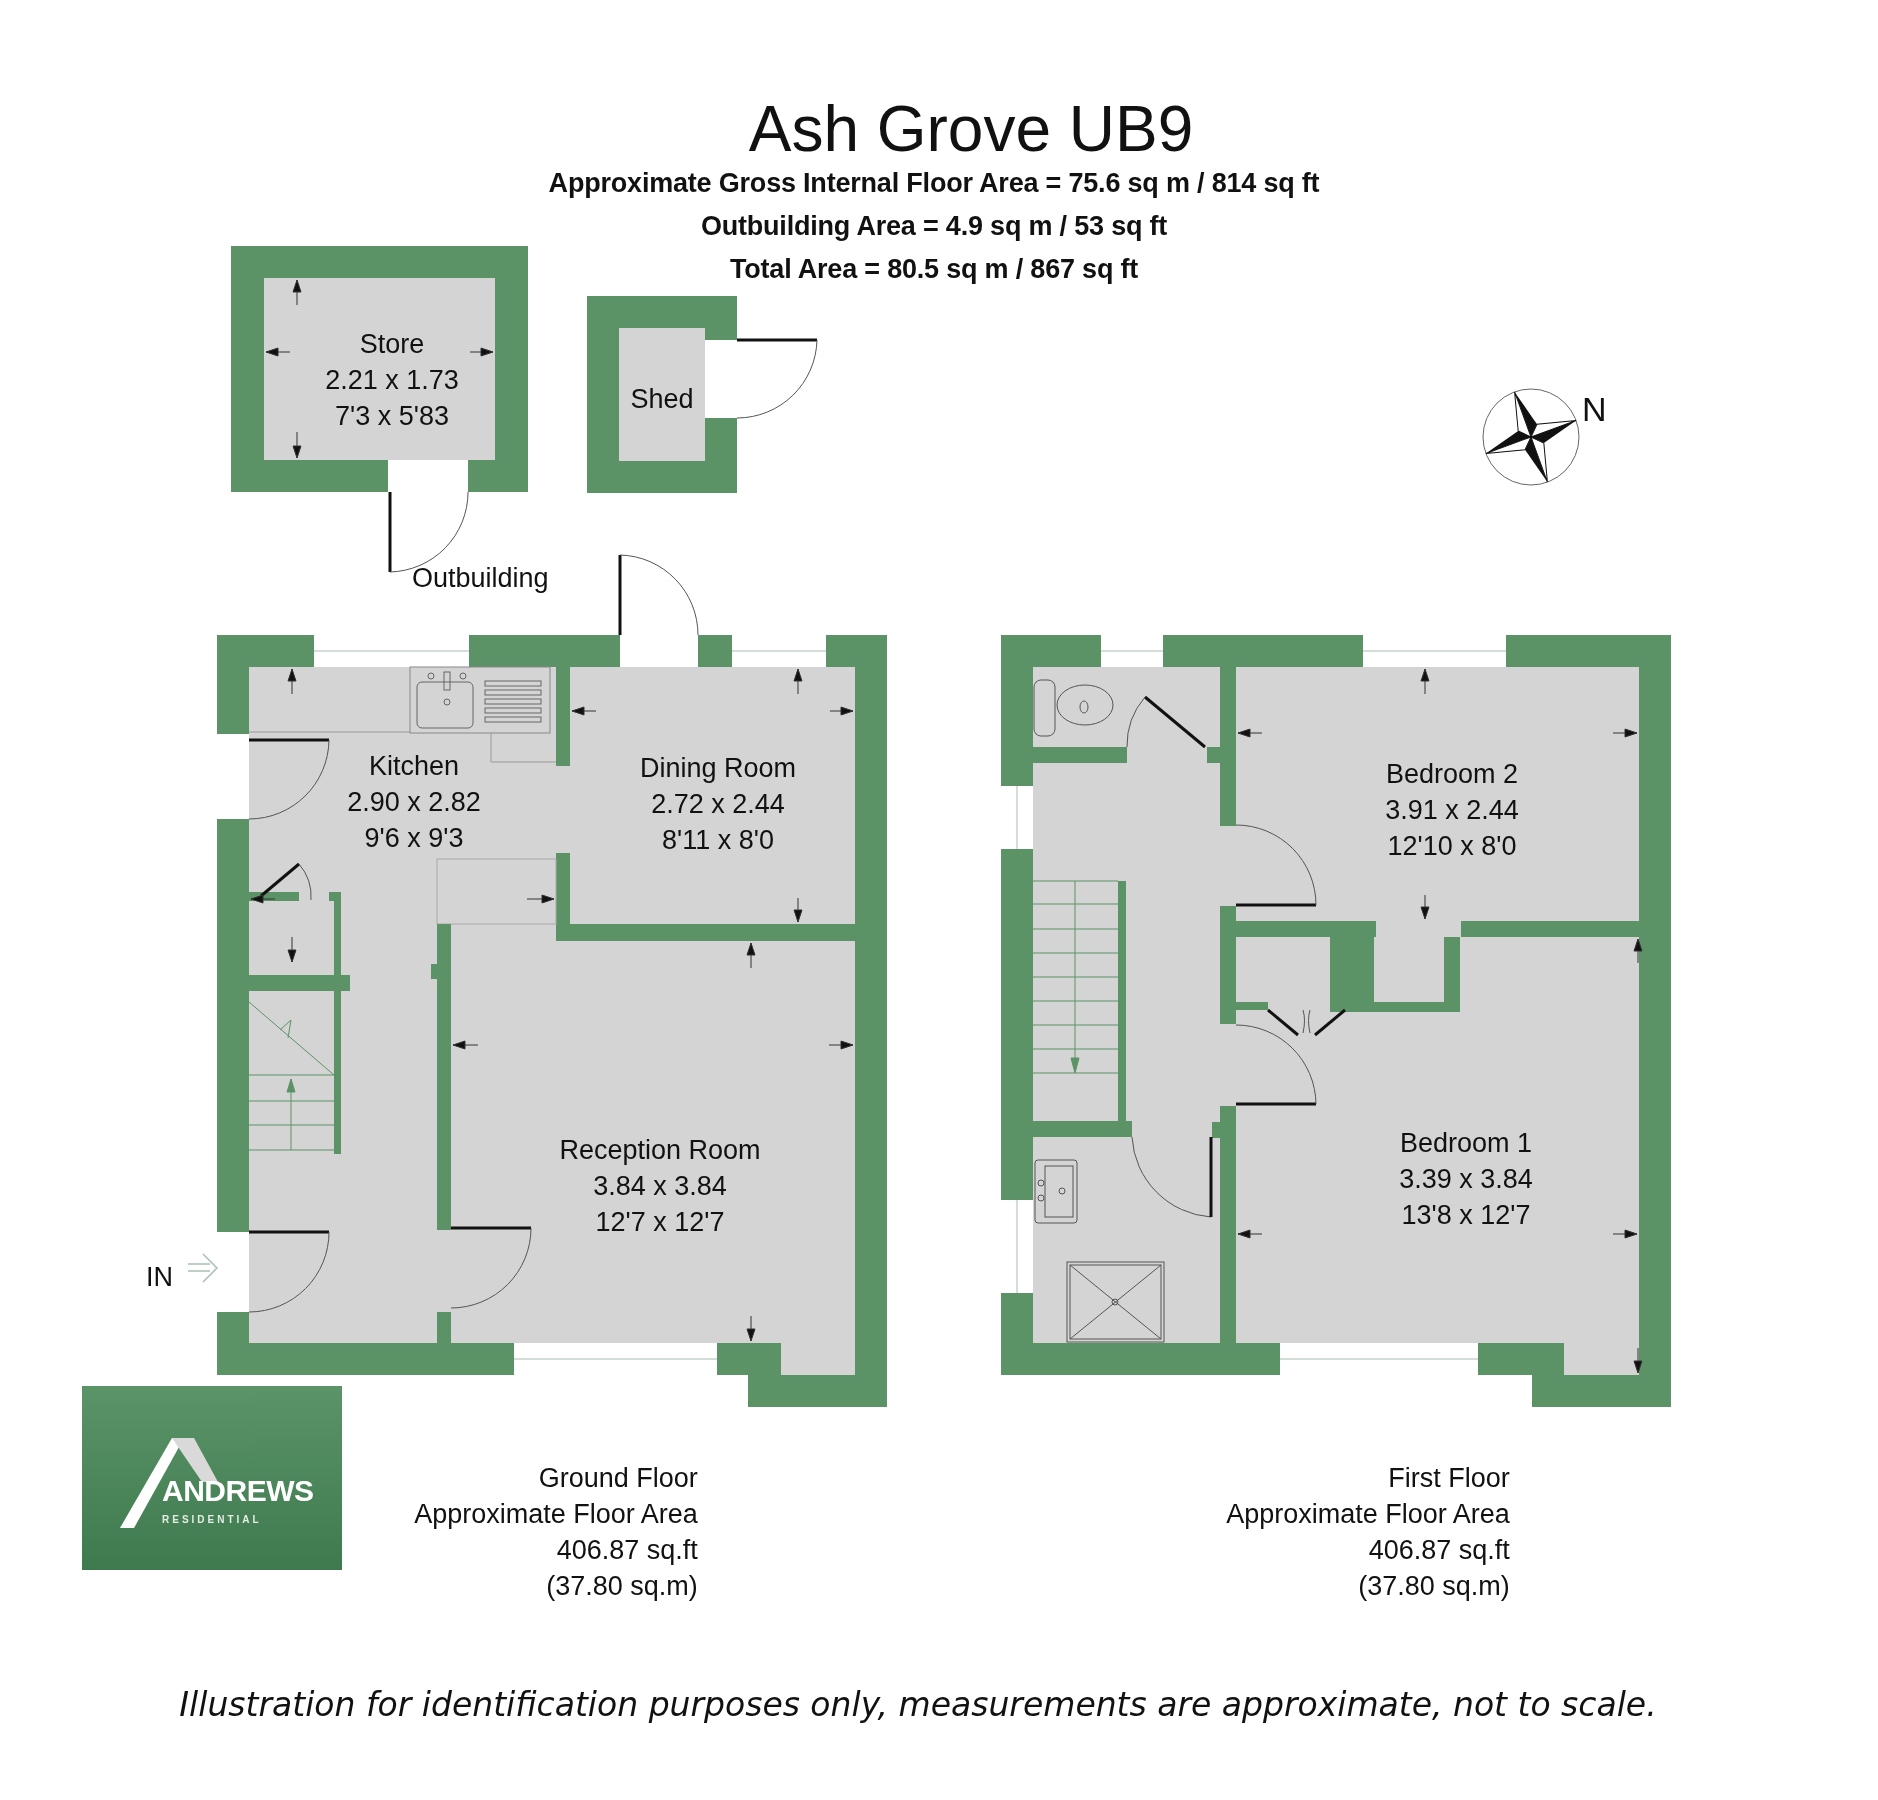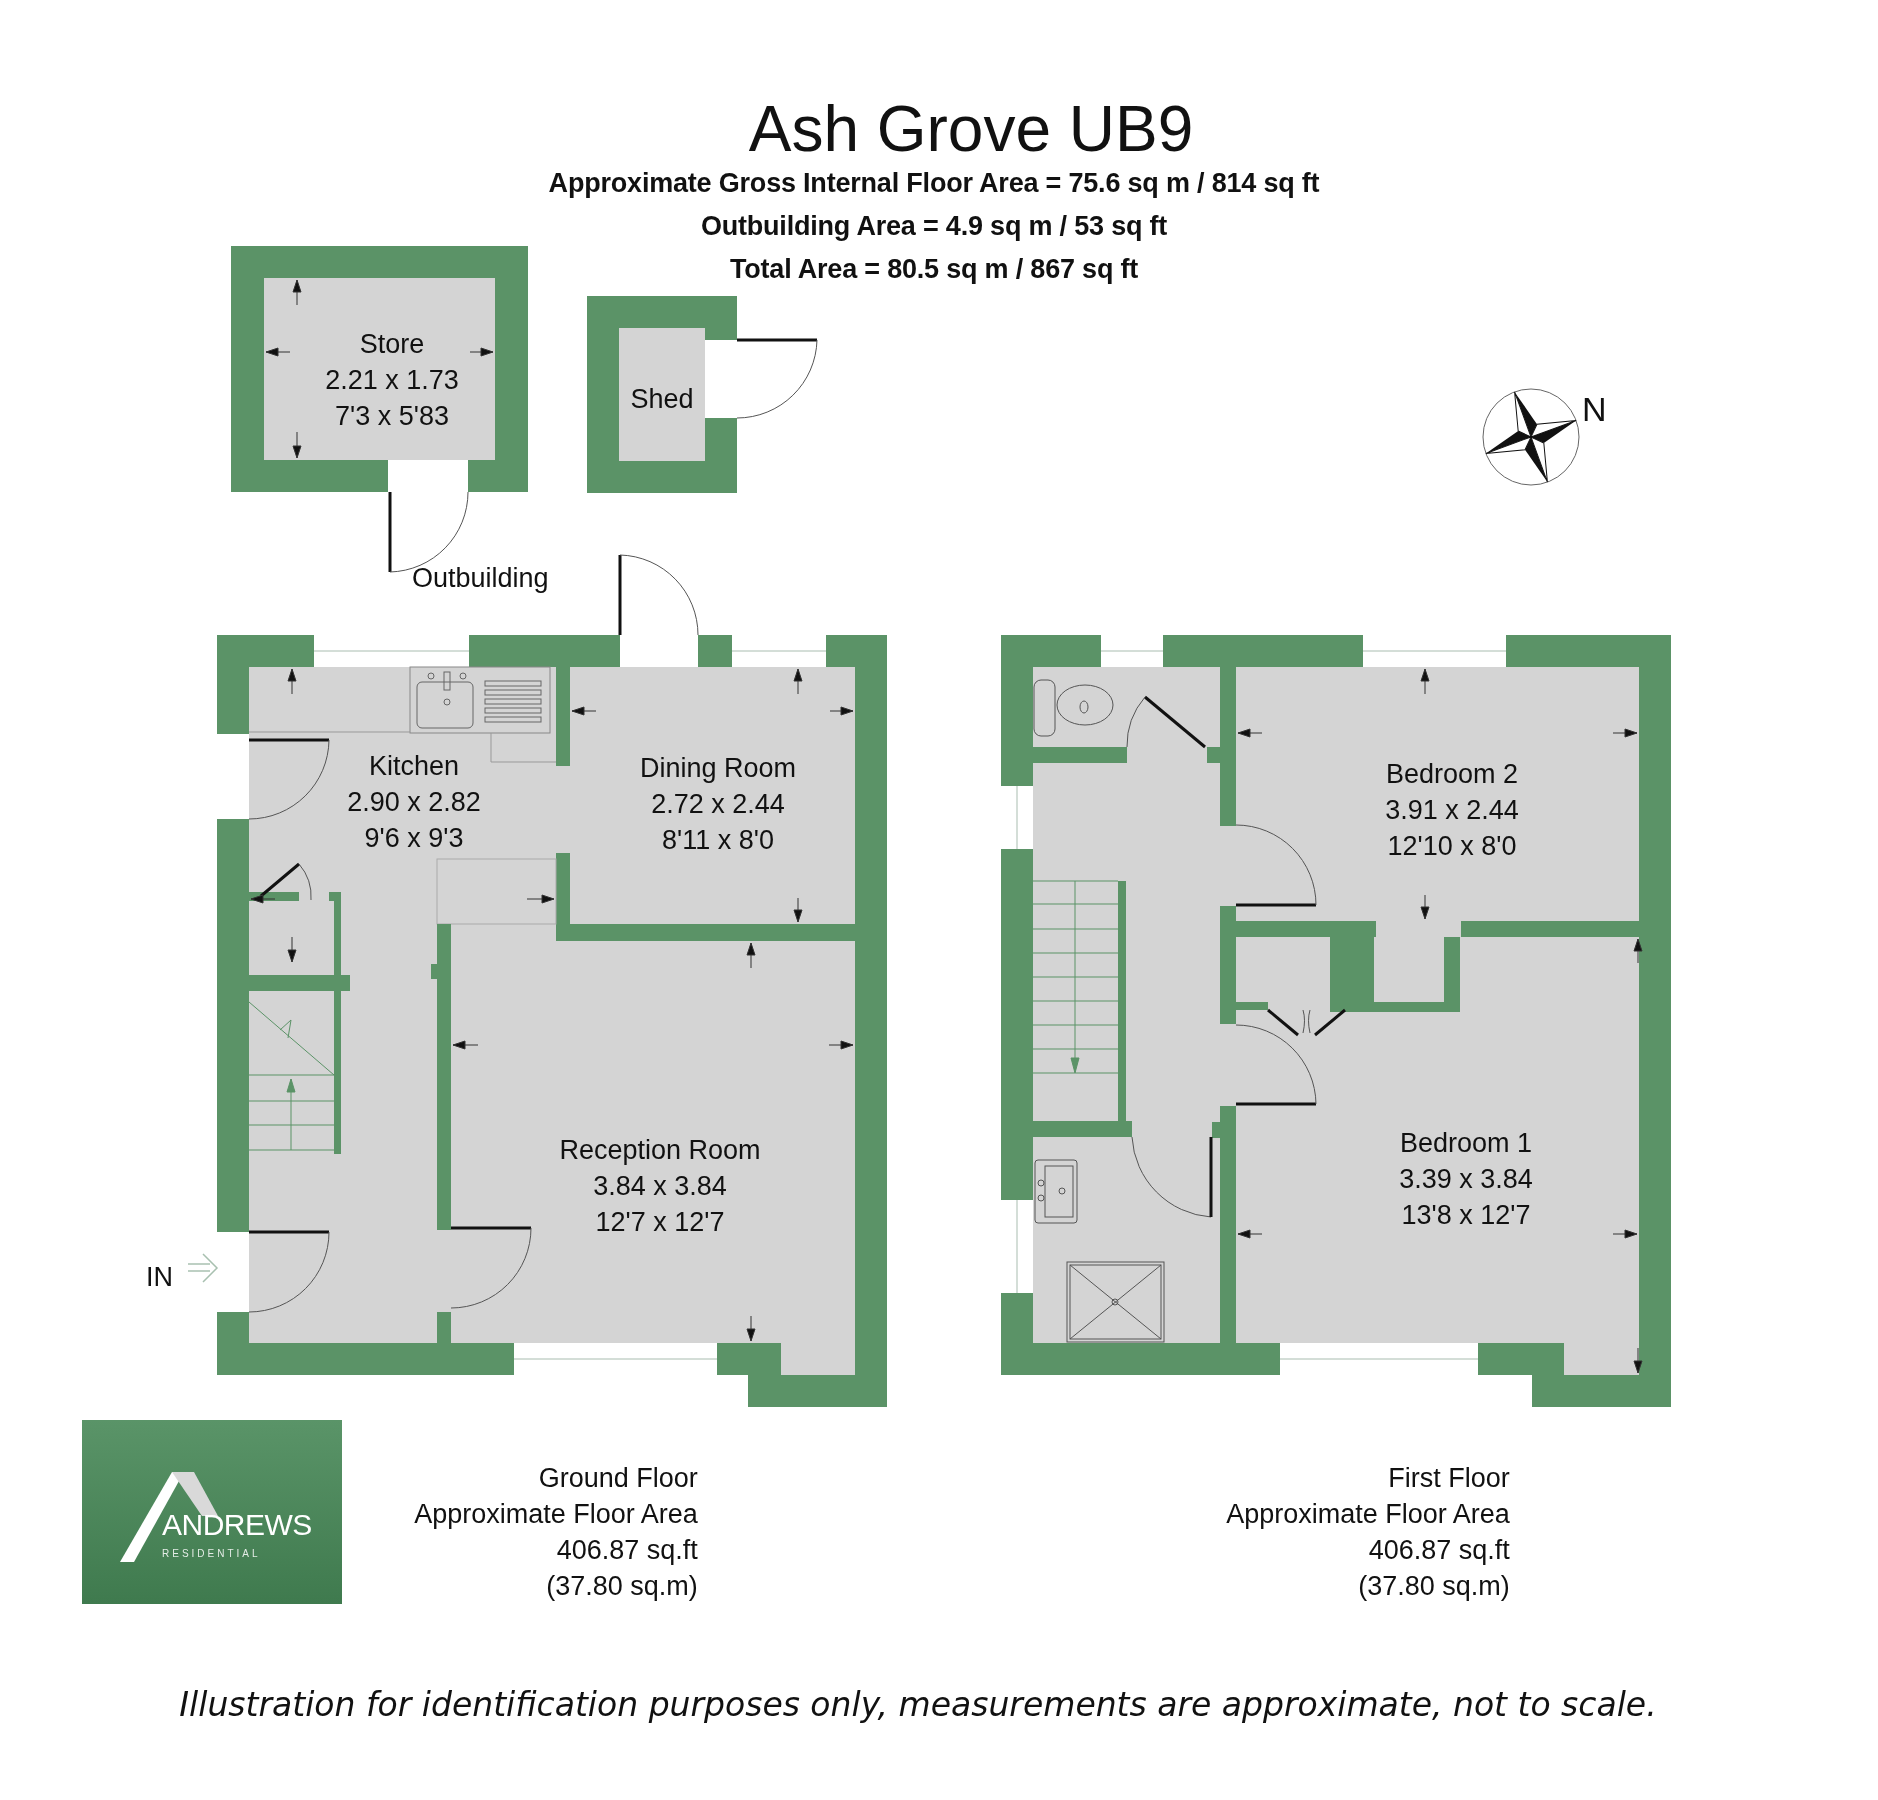--- a/index.html
+++ b/index.html
@@ -9,22 +9,22 @@
   .center { text-align: center; }
   #title { left: 0; width: 1878px; top: 92px; font-size: 64px; font-weight: normal; padding-left: 32px; }
   .sub { left: 0; width: 1868px; font-size: 27px; font-weight: bold; letter-spacing: -0.2px; }
   #sub1 { top: 168px; }
   #sub2 { top: 211px; }
   #sub3 { top: 254px; }
   svg#plan { position: absolute; left: 0; top: 0; width: 1878px; height: 1800px; }
   .room-label { position: absolute; text-align: center; font-size: 27px; line-height: 36px; white-space: nowrap; transform: translateX(-50%); }
   .floor-caption { position: absolute; text-align: right; font-size: 27px; line-height: 36px; transform: translateX(-50%); white-space: nowrap; }
   #disclaimer { left: 0; width: 1836px; top: 1685px; font-size: 33px; font-family: "DejaVu Sans", sans-serif; font-style: italic; }
-  #logo { left: 82px; top: 1420px; width: 260px; height: 184px;
-          background: linear-gradient(#5a9468, #3f7a4e); }
+  #logo { left: 82px; top: 1386px; width: 260px; height: 184px;
+          background: linear-gradient(#5a9468, #3f7a4e); font-weight: bold; }
   #logo .brand { position: absolute; left: 80px; top: 88px; color: #fff; font-size: 30px; letter-spacing: -0.5px; }
   #logo .sub-brand { position: absolute; left: 80px; top: 128px; color: #e4ece6; font-size: 10px; letter-spacing: 3px; }
   #compass-n { font-size: 34px; }
   #in-label { font-size: 27px; }
   #outbuilding-label { font-size: 27px; }
 </style>
 </head>
 <body>
 
 <div id="title" class="abs center">Ash Grove UB9</div>

